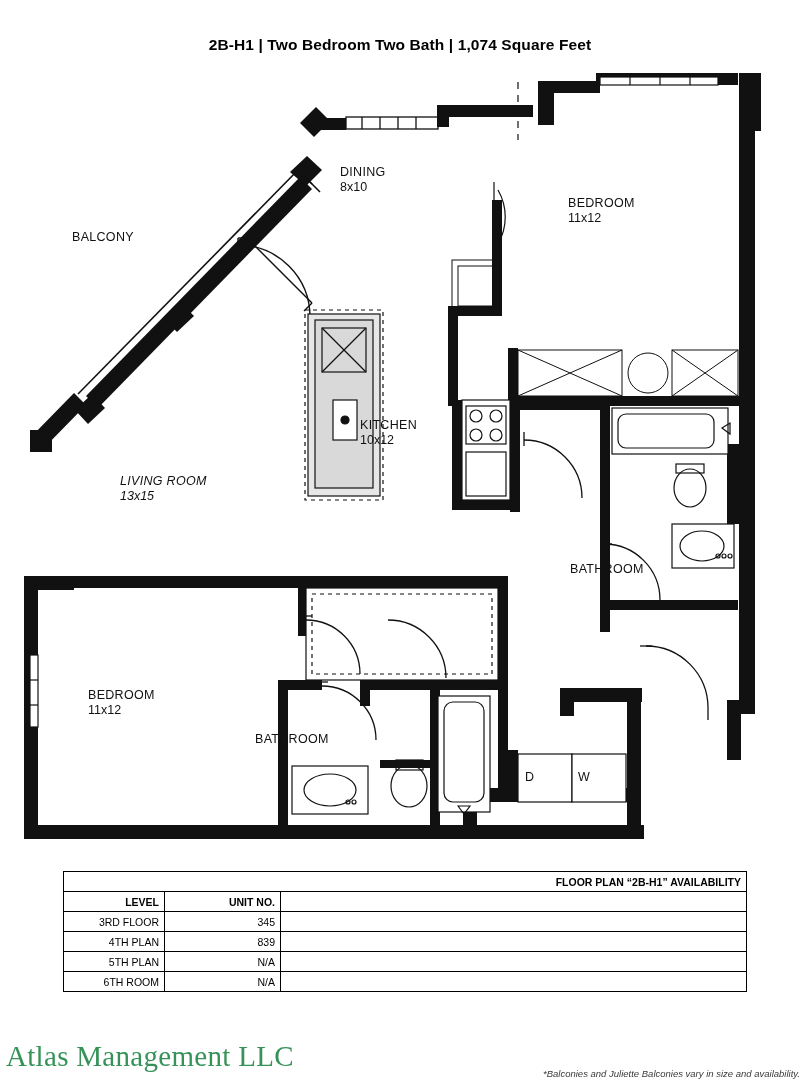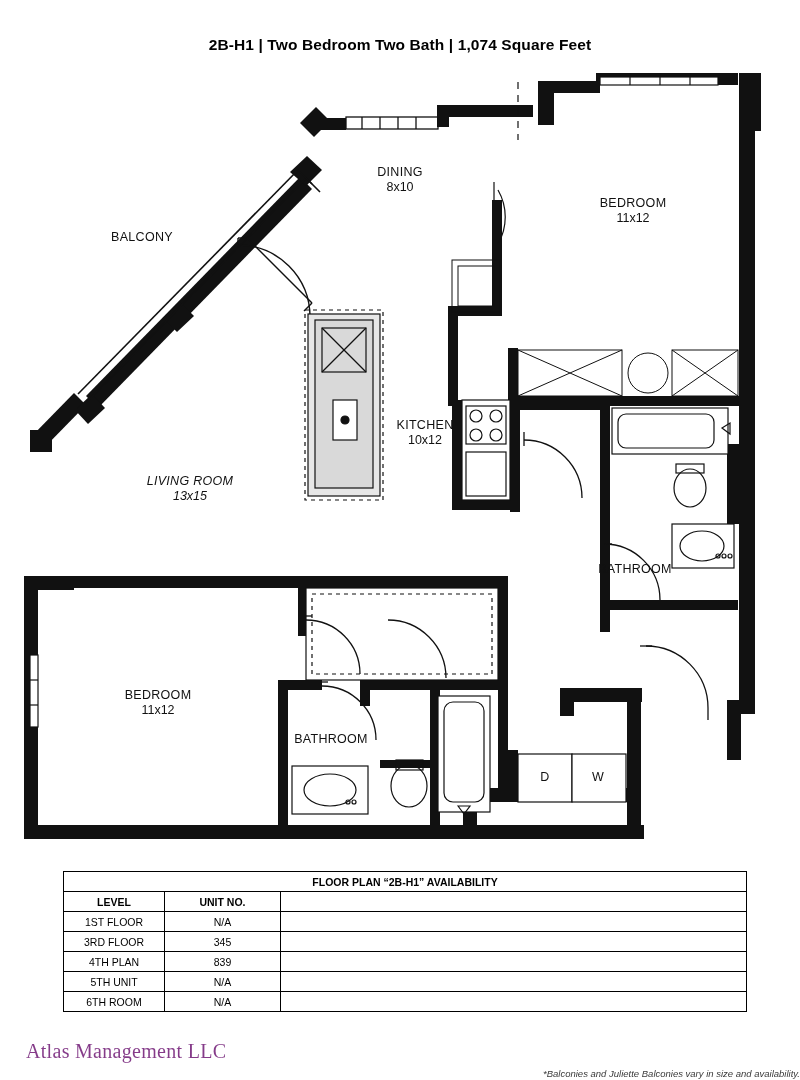--- a/index.html
+++ b/index.html
@@ -36,42 +36,42 @@
   .plan {
     position: absolute;
     left: 0;
     top: 60px;
     width: 800px;
     height: 790px;
   }
   
   .rlabel {
     position: absolute;
-    text-align: center;
+    text-align: left;
     font-size: 12.5px;
     line-height: 15px;
     font-family: "Liberation Sans", sans-serif;
     color: #111;
     white-space: nowrap;
   }
   .rlabel .nm { display: block; letter-spacing: 0.3px; }
   .rlabel .dim { display: block; }
   
   .avail {
     position: absolute;
     left: 63px;
     top: 871px;
     width: 684px;
     border-collapse: collapse;
     font-size: 10.5px;
   }
   .avail td, .avail th {
     border: 1px solid #000;
     padding: 3px 5px;
-    text-align: center;
+    text-align: right;
     font-weight: normal;
     height: 13px;
   }
   .avail .c-level { width: 90px; }
   .avail .c-unit  { width: 105px; }
   .avail .c-rest  { border-left: 1px solid #000; }
   .avail tr.head-title td {
     font-weight: bold;
     font-size: 10.5px;
   }
@@ -86,25 +86,25 @@
     width: 800px;
     text-align: right;
     font-size: 9.5px;
     font-style: italic;
     color: #3a3a3a;
     margin-top: 32px;
   }
   
   .watermark {
     position: absolute;
-    left: 26px;
+    left: 6px;
     top: 1040px;
     font-family: "Liberation Serif", serif;
-    font-size: 20px;
-    color: #701a75;
+    font-size: 29px;
+    color: #15803d;
     opacity: 0.85;
     letter-spacing: 0.3px;
   }
 </style>
 </head>
 <body>
 
 <div class="page">
 
   <div class="title">2B-H1 | Two Bedroom Two Bath | 1,074 Square Feet</div>
@@ -402,36 +402,31 @@
     <tbody>
       <tr class="head-title">
         <td colspan="3">FLOOR PLAN “2B-H1” AVAILABILITY</td>
       </tr>
       <tr class="head-cols">
         <td class="c-level">LEVEL</td>
         <td class="c-unit">UNIT NO.</td>
         <td class="c-rest"></td>
       </tr>
       <tr>
-        <td class="c-level">1ST FLOOR</td>
-        <td class="c-unit">N/A</td>
-        <td class="c-rest"></td>
-      </tr>
-      <tr>
         <td class="c-level">3RD FLOOR</td>
         <td class="c-unit">345</td>
         <td class="c-rest"></td>
       </tr>
       <tr>
         <td class="c-level">4TH PLAN</td>
         <td class="c-unit">839</td>
         <td class="c-rest"></td>
       </tr>
       <tr>
-        <td class="c-level">5TH UNIT</td>
+        <td class="c-level">5TH PLAN</td>
         <td class="c-unit">N/A</td>
         <td class="c-rest"></td>
       </tr>
       <tr>
         <td class="c-level">6TH ROOM</td>
         <td class="c-unit">N/A</td>
         <td class="c-rest"></td>
       </tr>
     </tbody>
   </table>

